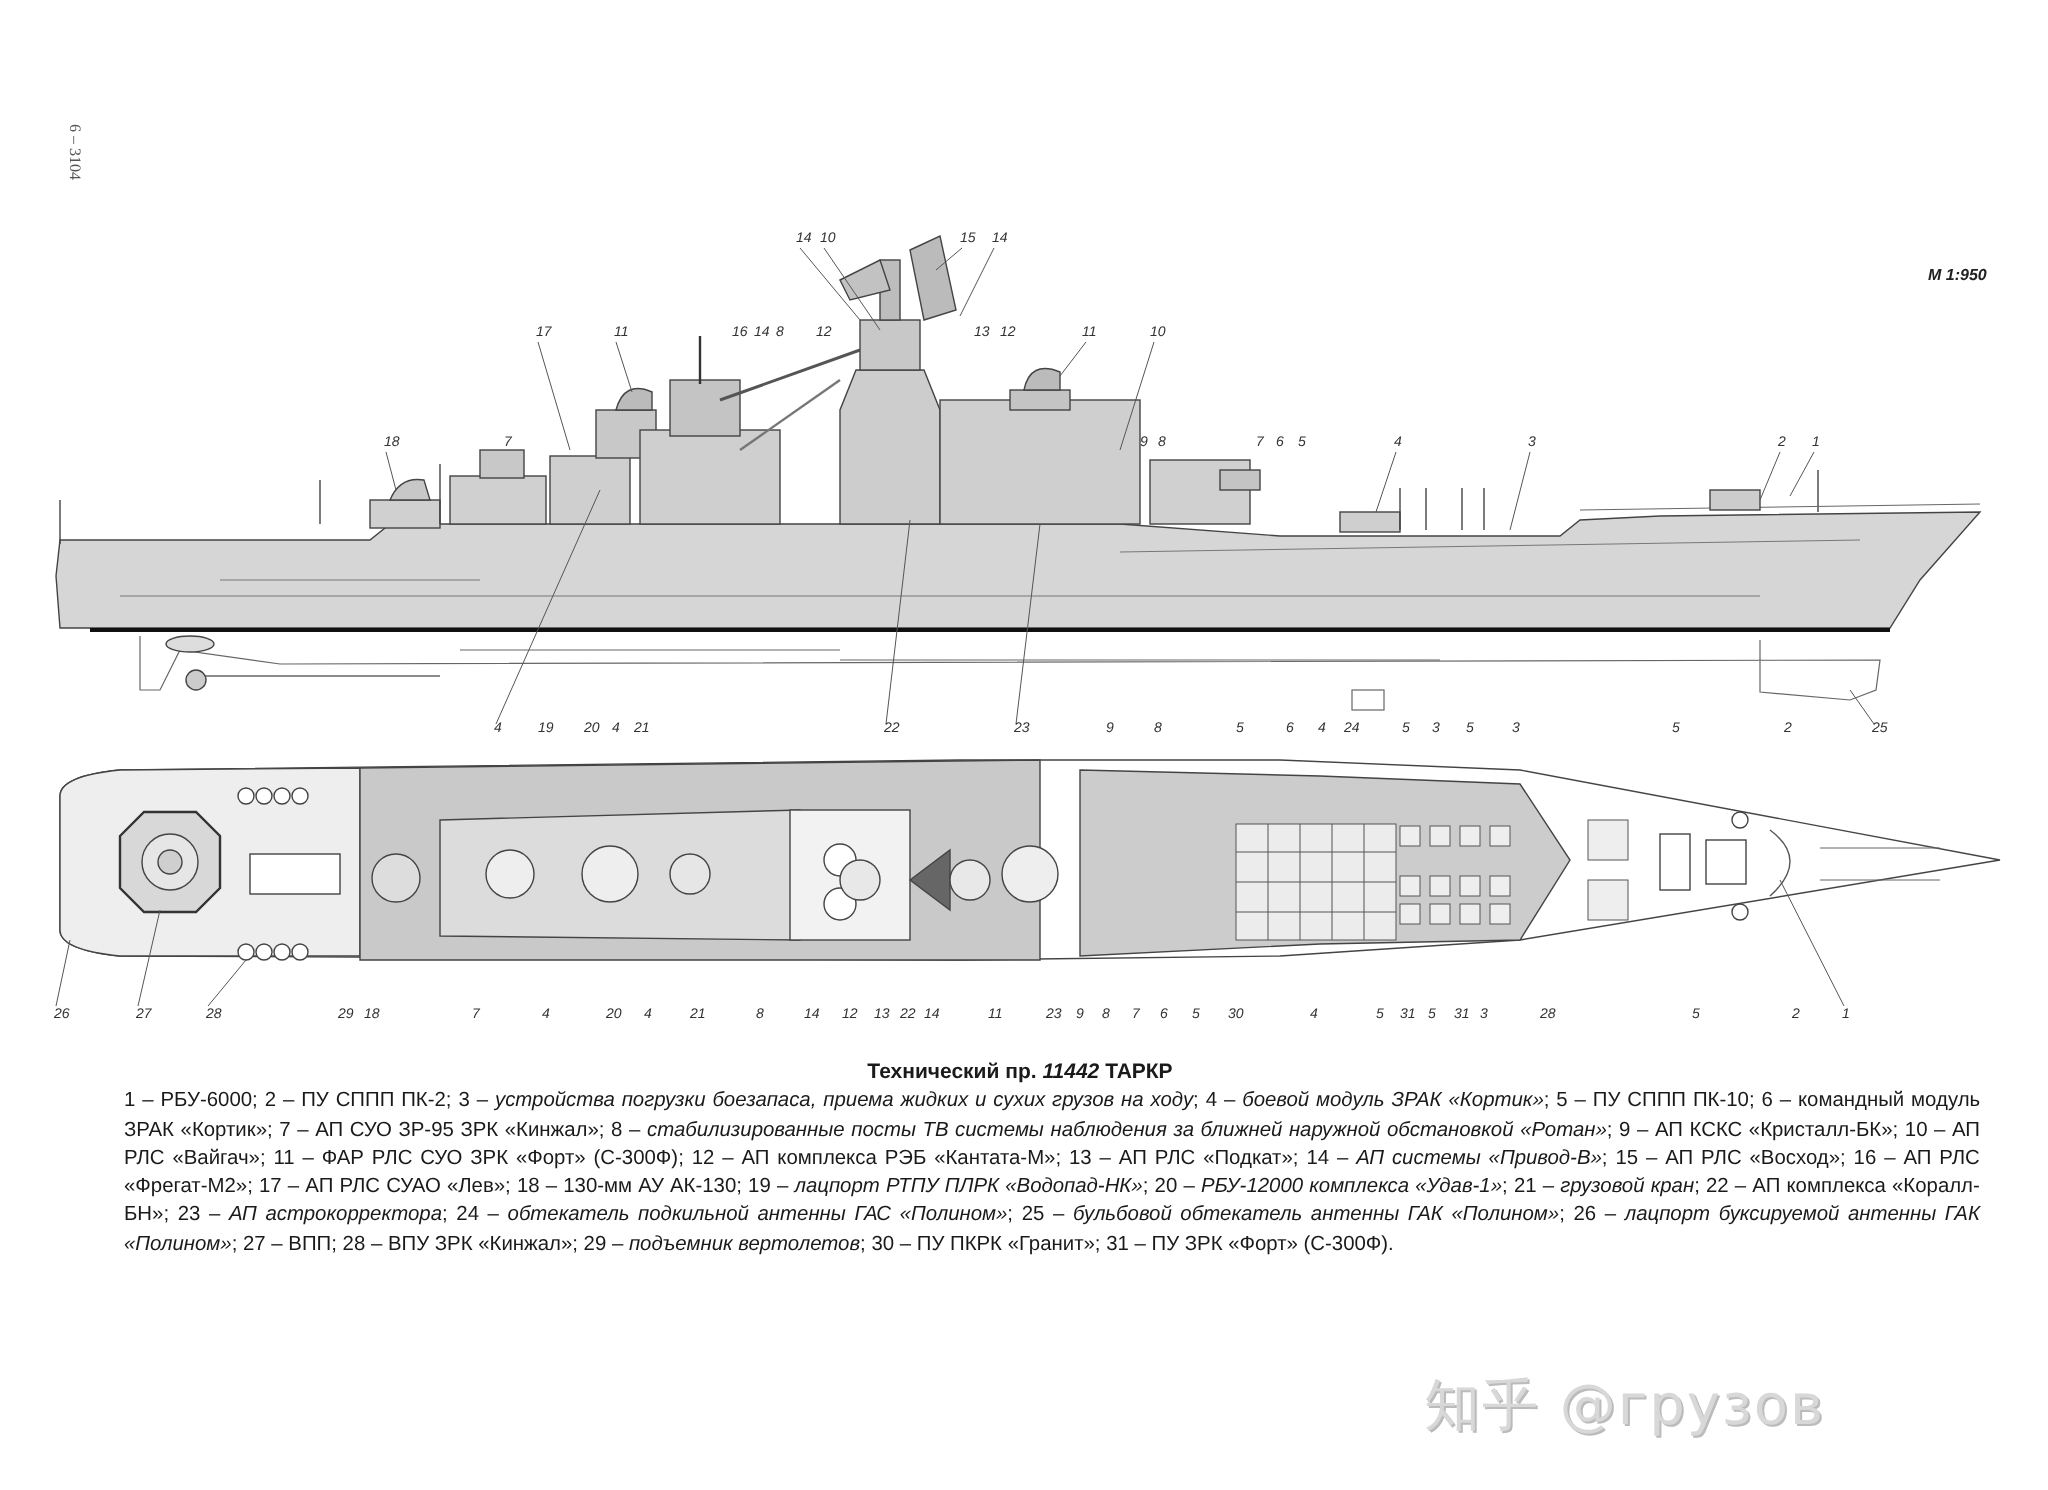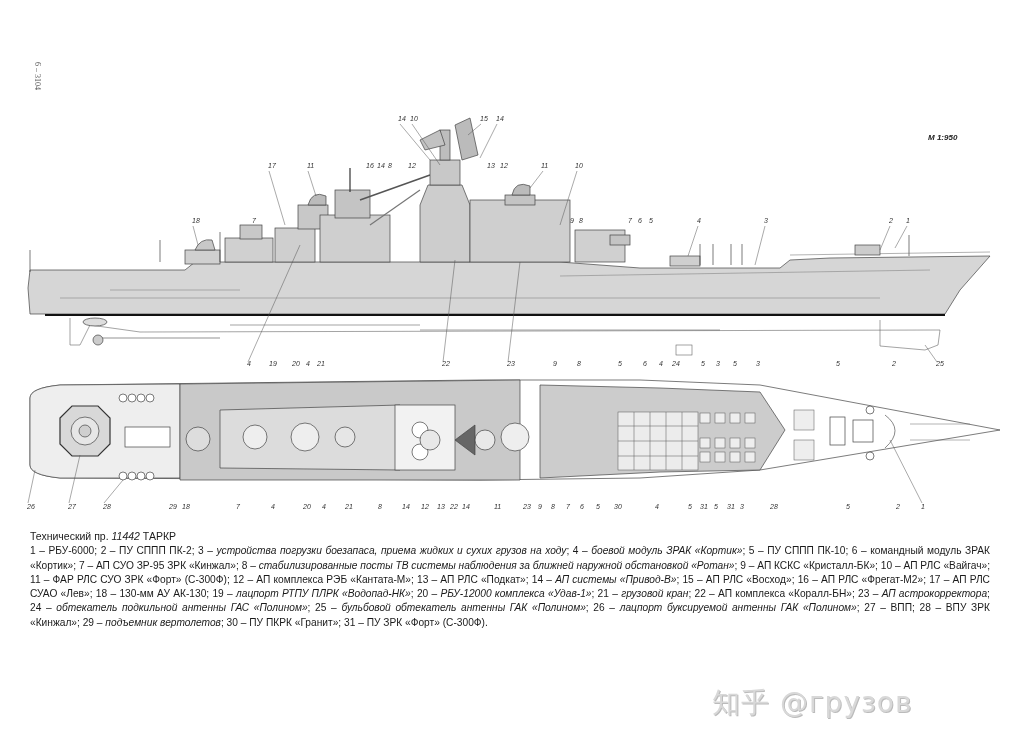--- a/index.html
+++ b/index.html
@@ -1,25 +1,25 @@
 <!DOCTYPE html>
 <html><head>
 <meta charset="utf-8">
 <style>
   html, body { margin:0; padding:0; background:#ffffff; }
   body { width:1024px; height:745px; position:relative; overflow:hidden; font-family:"Liberation Sans", sans-serif; color:#111; }
   .page-num { position:absolute; left:22px; top:62px; transform:rotate(90deg); transform-origin:left top; font-size:8px; color:#555; white-space:nowrap; font-family:"Liberation Serif", serif; }
   .page-num { left:42px; }
-  .scale { position:absolute; left:928px; top:133px; font-size:8px; font-weight:bold; font-style:italic; color:#222; }
+  .scale { position:absolute; left:964px; top:133px; font-size:8px; font-weight:bold; font-style:italic; color:#222; }
   svg.drawing { position:absolute; left:0; top:0; }
   .callout { font-size:7px; fill:#333; font-family:"Liberation Sans", sans-serif; font-style:italic; }
   .caption { position:absolute; left:30px; top:529px; width:960px; font-size:10.2px; line-height:14.3px; color:#1a1a1a; }
-  .caption-title { font-weight:normal; font-size:10.5px; margin-bottom:1px; }
+  .caption-title { text-align:center; font-weight:bold; font-size:10.5px; margin-bottom:1px; }
   .caption-title .num { font-style:italic; }
-  .caption-body { text-align:justify; }
+  .caption-body { text-align:justify;margin-left:32px; }
   .caption-body i { font-style:italic; }
   .watermark { position:absolute; left:712px; top:684px; font-size:28px; color:#d8d8d8; letter-spacing:1px; font-family:"DejaVu Sans", sans-serif; text-shadow:1px 1px 0 #bbb; }
 </style>
 </head>
 <body>
 
 <div class="page-num">6 – 3104</div>
 <div class="scale">M 1:950</div>
 
 <svg class="drawing" width="1024" height="520" viewBox="0 0 1024 520" xmlns="http://www.w3.org/2000/svg">

